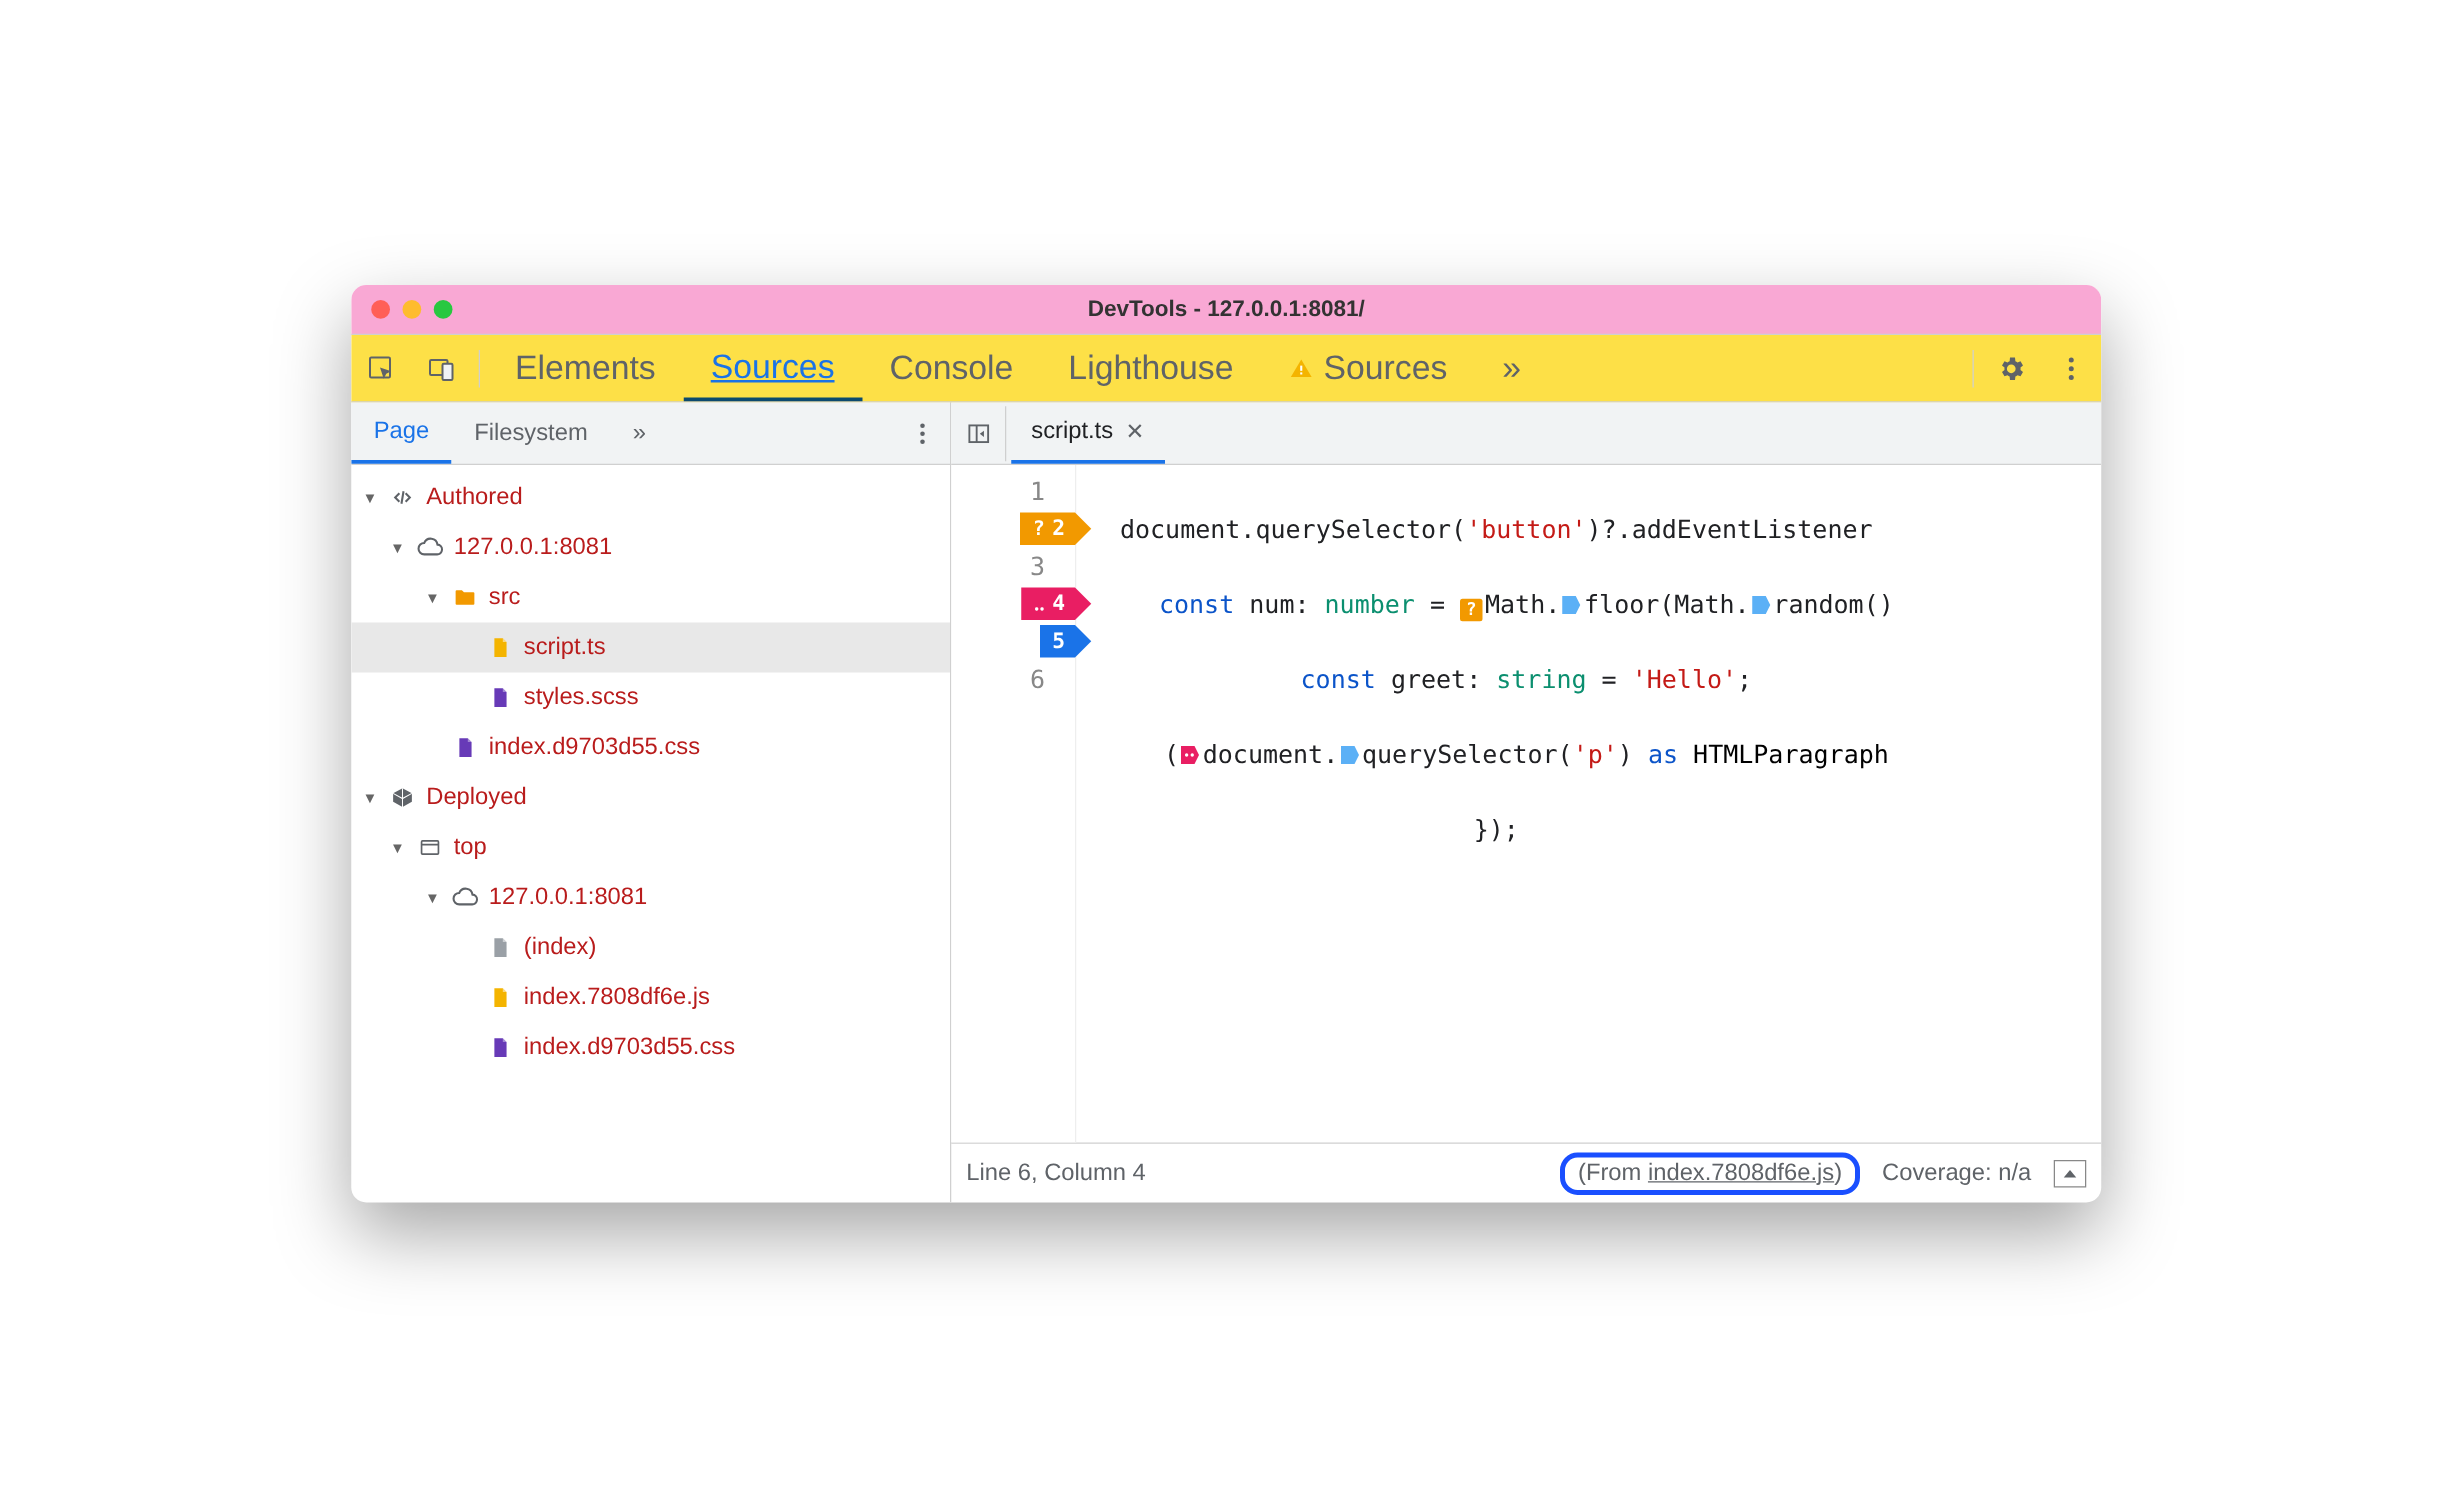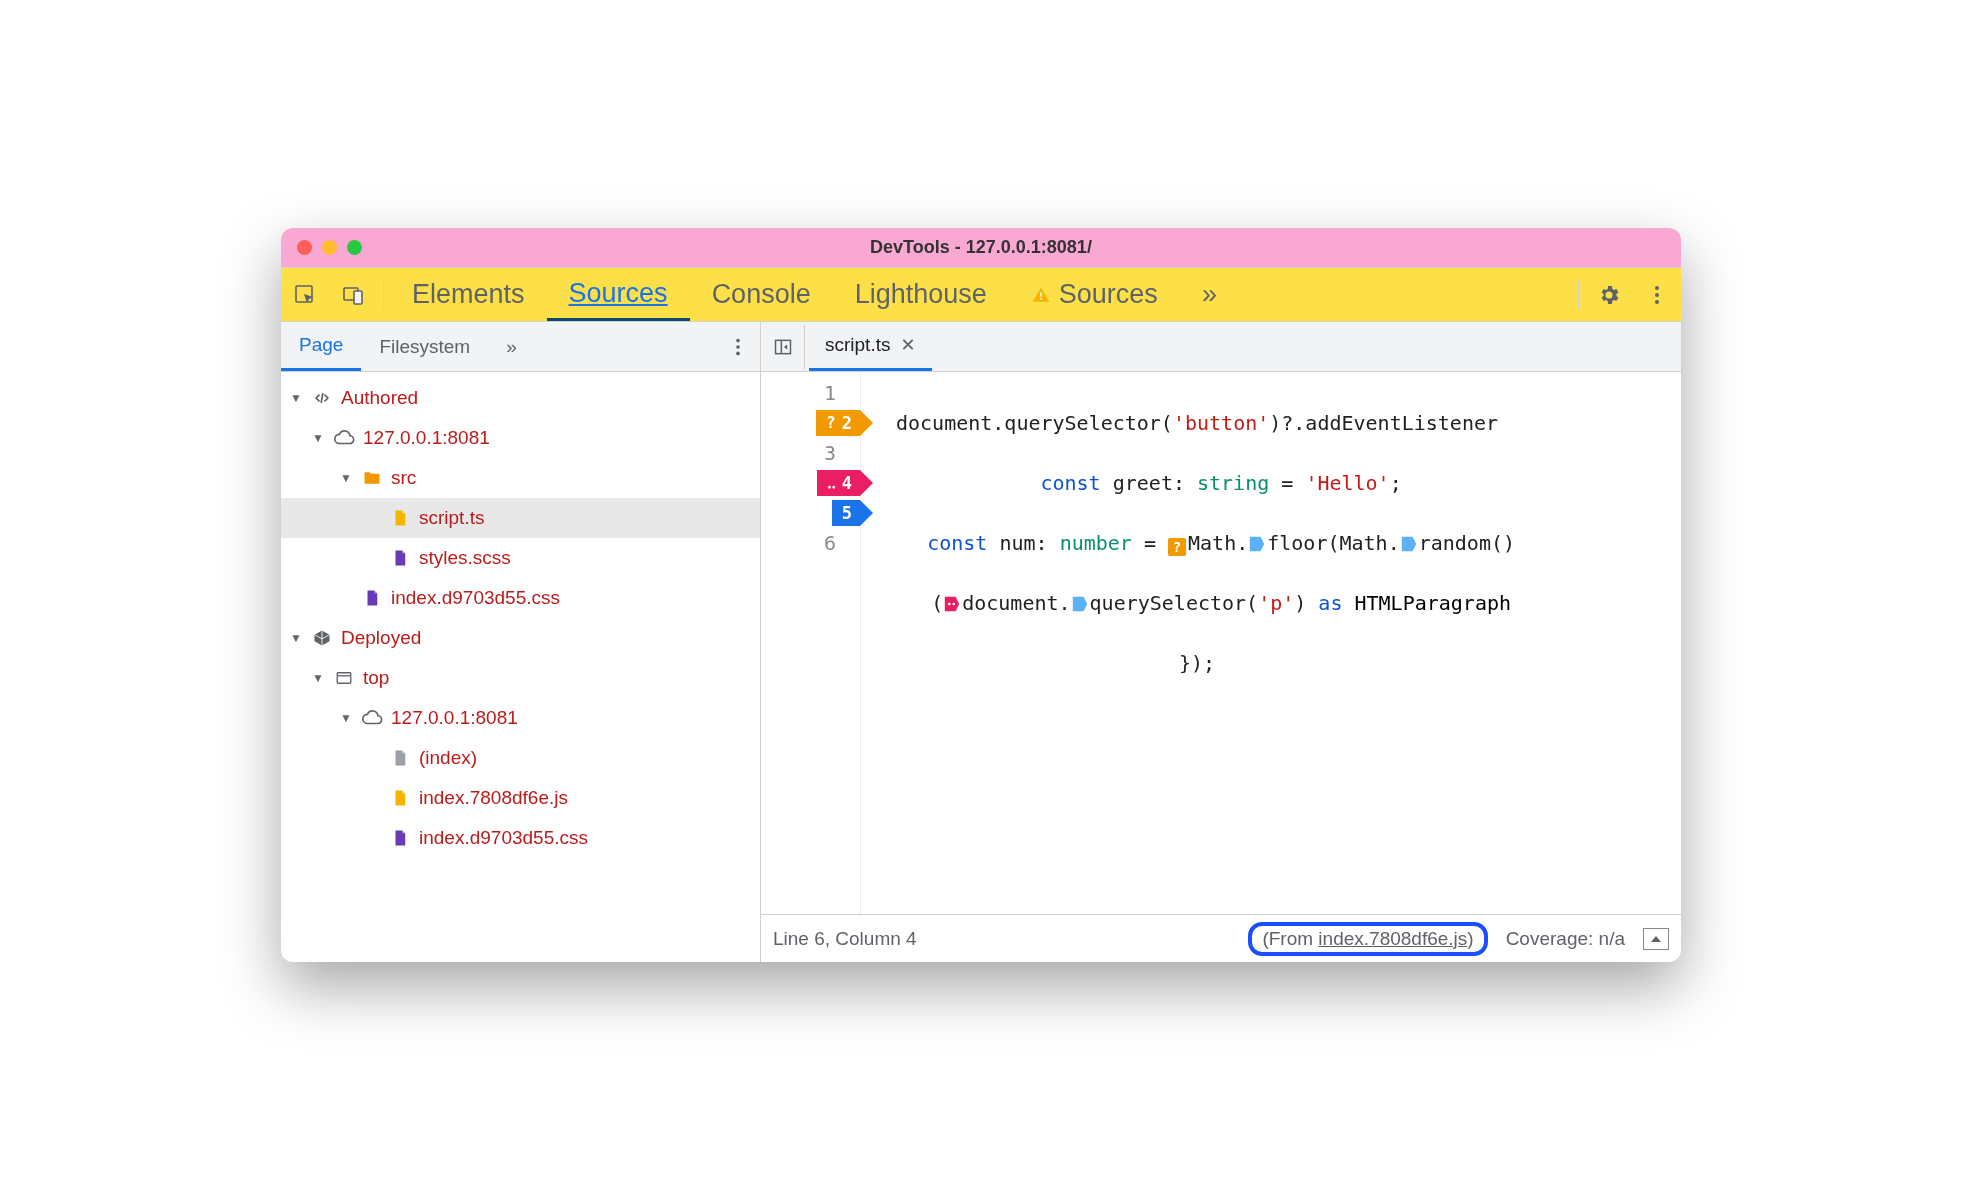--- a/index.html
+++ b/index.html
@@ -393,26 +393,26 @@
                 </div>
             </div>
           </div>
           <div class="gline">
               <span>6</span>
             </div>
         </div>
 
         <div class="code">
 <div class="cl"><span>document.querySelector(</span><span class="k-str">'button'</span><span>)?.addEventListener</span></div>
-<div class="cl">    <span class="k-kw">const</span><span> greet: </span><span class="k-type">string</span><span> = </span><span class="k-str">'Hello'</span><span>;</span></div>
 <div class="cl">    <span class="k-kw">const</span><span> num: </span><span class="k-type">number</span><span> = </span><span class="q-chip">?</span><span>Math.</span><span class="ichip"><svg viewBox="0 0 20 20">
                   <path d="M2 2h12l4 8-4 8H2Z" fill="#5bb0f6"></path>
                 </svg></span><span>floor(Math.</span><span class="ichip"><svg viewBox="0 0 20 20">
                   <path d="M2 2h12l4 8-4 8H2Z" fill="#5bb0f6"></path>
                 </svg></span><span>random()</span></div>
+<div class="cl">    <span class="k-kw">const</span><span> greet: </span><span class="k-type">string</span><span> = </span><span class="k-str">'Hello'</span><span>;</span></div>
 <div class="cl">    <span>(</span><span class="ichip"><svg viewBox="0 0 20 20">
                   <path d="M2 2h12l4 8-4 8H2Z" fill="#e91e63"></path>
                   <circle cx="7" cy="10" r="1.5" fill="#fff"></circle>
                   <circle cx="12" cy="10" r="1.5" fill="#fff"></circle>
                 </svg></span><span>document.</span><span class="ichip"><svg viewBox="0 0 20 20">
                   <path d="M2 2h12l4 8-4 8H2Z" fill="#5bb0f6"></path>
                 </svg></span><span>querySelector(</span><span class="k-str">'p'</span><span>) </span><span class="k-kw">as</span><span class="k-cast"> HTMLParagraph</span></div>
 <div class="cl"><span>});</span></div>
         </div>
       </div>

